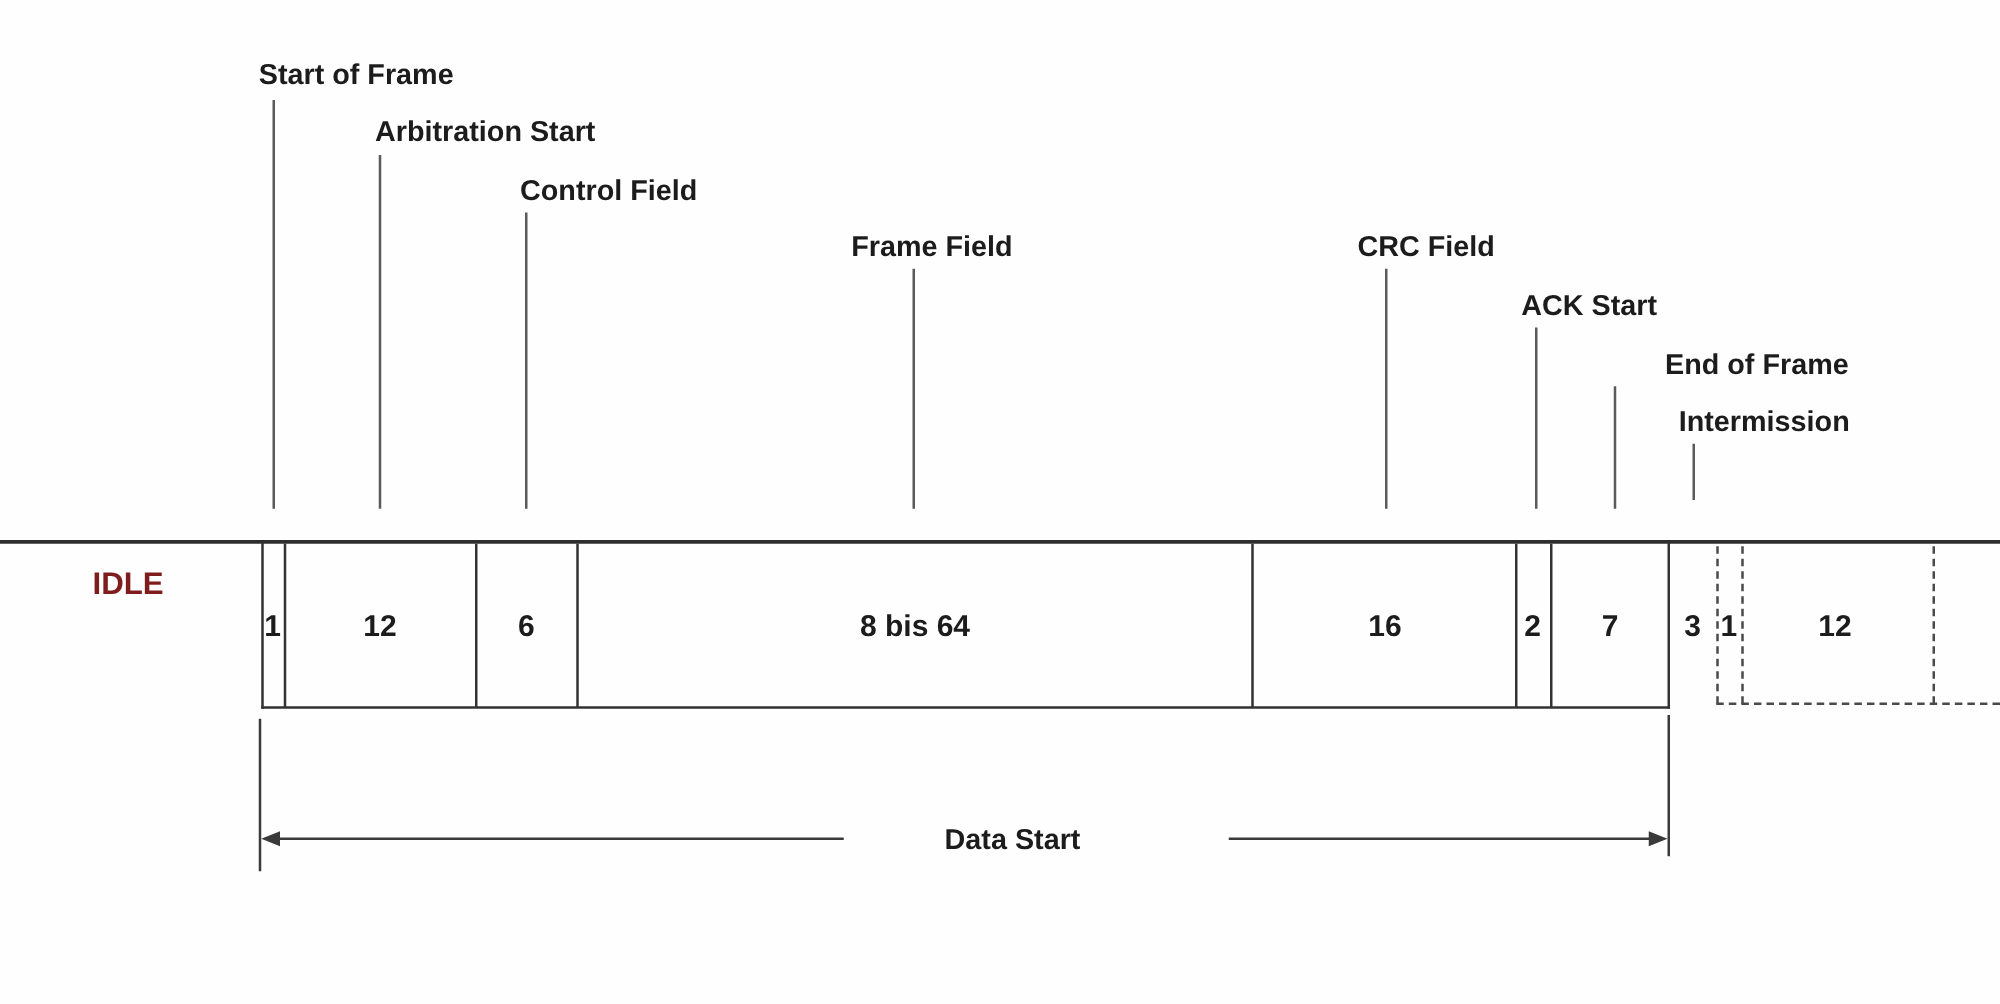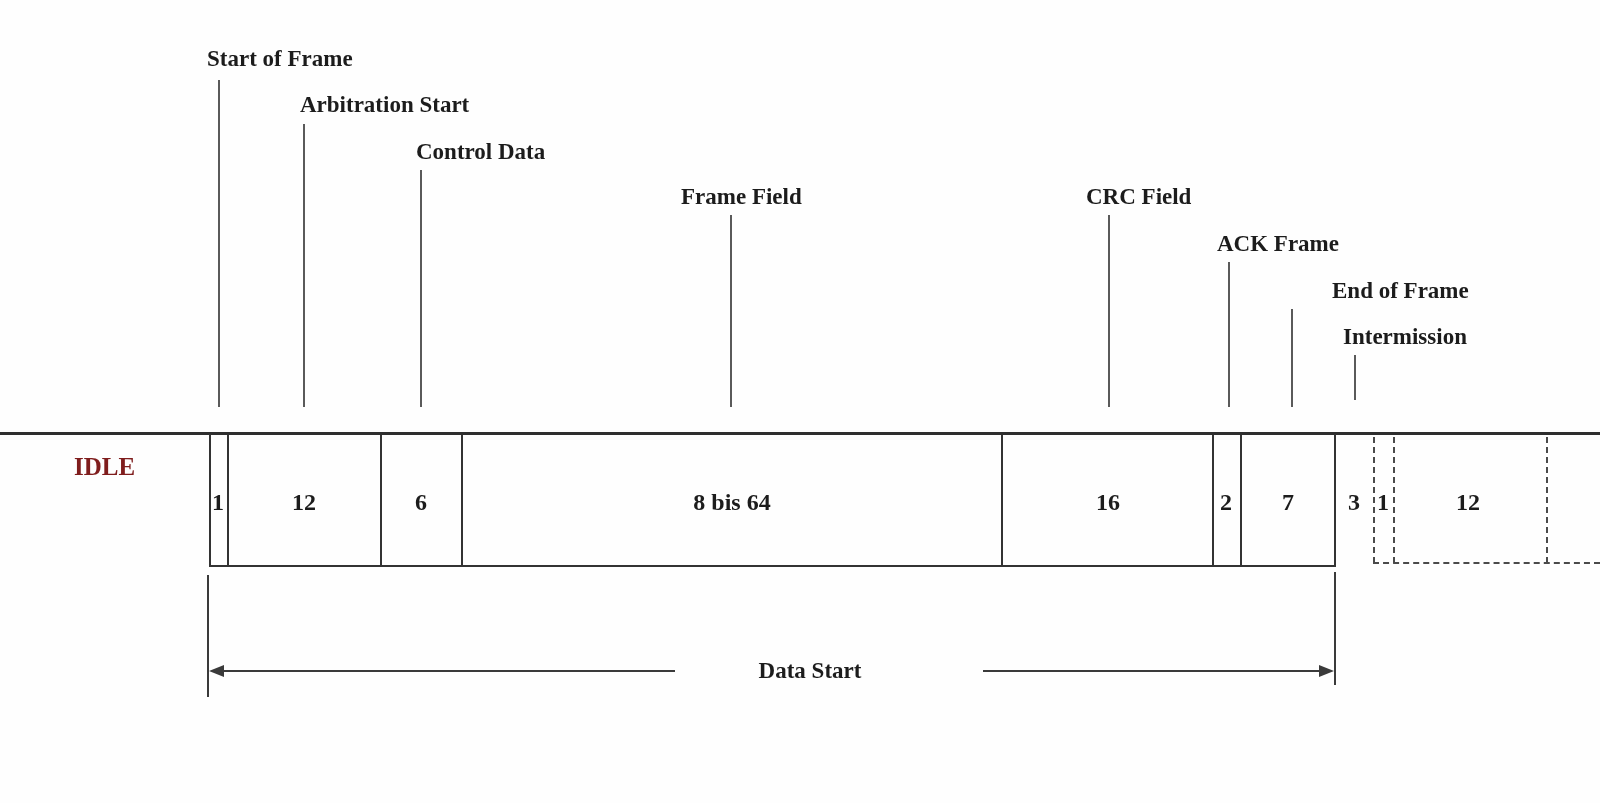--- a/index.html
+++ b/index.html
@@ -1,20 +1,20 @@
 <!DOCTYPE html>
 <html><head>
 <meta charset="utf-8">
 <style>
   html,body{margin:0;padding:0;background:#ffffff;}
   .canvas{
     position:relative;
     width:1600px;height:803px;
     background:#fefefe;
-    font-family:Liberation Serif, serif;
+    font-family:Liberation Sans, sans-serif;
     overflow:hidden;
   }
   
   .callout{
     position:absolute;
     font-weight:bold;font-size:23px;line-height:26px;
     color:#1c1c1c;white-space:nowrap;
   }
   .bits{
     position:absolute;top:502px;
@@ -49,24 +49,24 @@
     font-weight:bold;font-size:23px;color:#1c1c1c;white-space:nowrap;
   }
 </style>
 </head>
 <body>
 
 <div class="canvas">
 
   <div class="callout" style="left:207px;top:46px;">Start of Frame</div>
   <div class="callout" style="left:300px;top:92px;">Arbitration Start</div>
-  <div class="callout" style="left:416px;top:139px;">Control Data</div>
+  <div class="callout" style="left:416px;top:139px;">Control Field</div>
   <div class="callout" style="left:681px;top:184px;">Frame Field</div>
   <div class="callout" style="left:1086px;top:184px;">CRC Field</div>
-  <div class="callout" style="left:1217px;top:231px;">ACK Frame</div>
+  <div class="callout" style="left:1217px;top:231px;">ACK Start</div>
   <div class="callout" style="left:1332px;top:278px;">End of Frame</div>
   <div class="callout" style="left:1343px;top:324px;">Intermission</div>
 
   <div class="leader" style="left:218px;top:80px;height:327px;"></div>
   <div class="leader" style="left:303px;top:124px;height:283px;"></div>
   <div class="leader" style="left:420px;top:170px;height:237px;"></div>
   <div class="leader" style="left:730px;top:215px;height:192px;"></div>
   <div class="leader" style="left:1108px;top:215px;height:192px;"></div>
   <div class="leader" style="left:1228px;top:262px;height:145px;"></div>
   <div class="leader" style="left:1291px;top:309px;height:98px;"></div>

